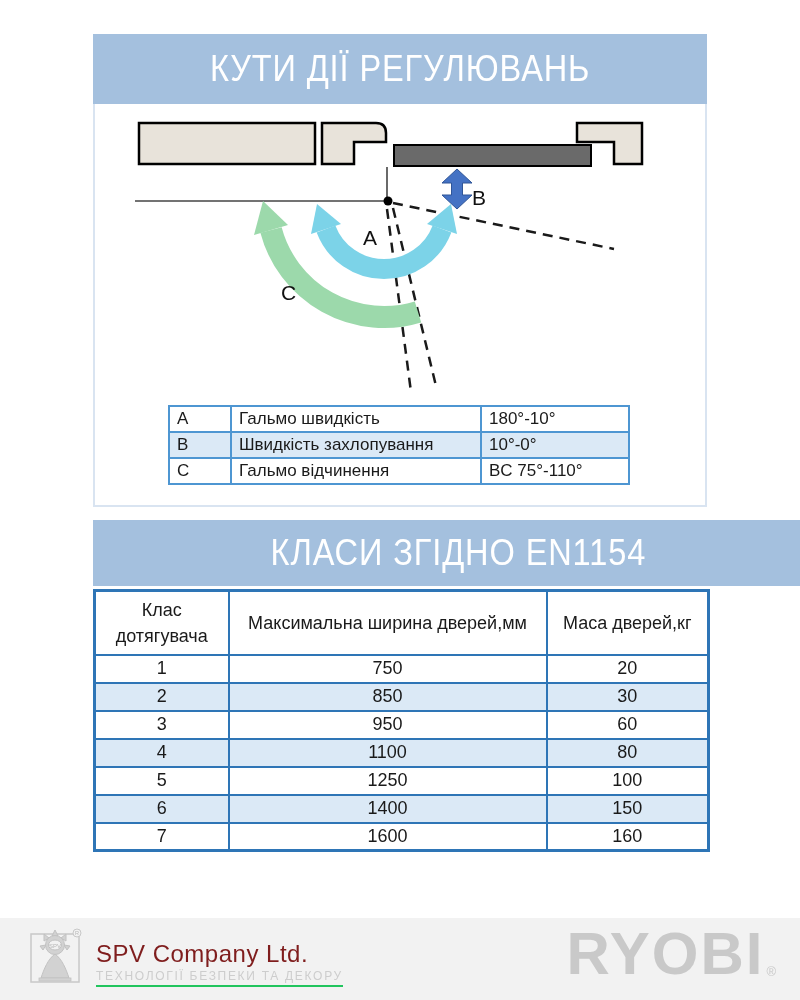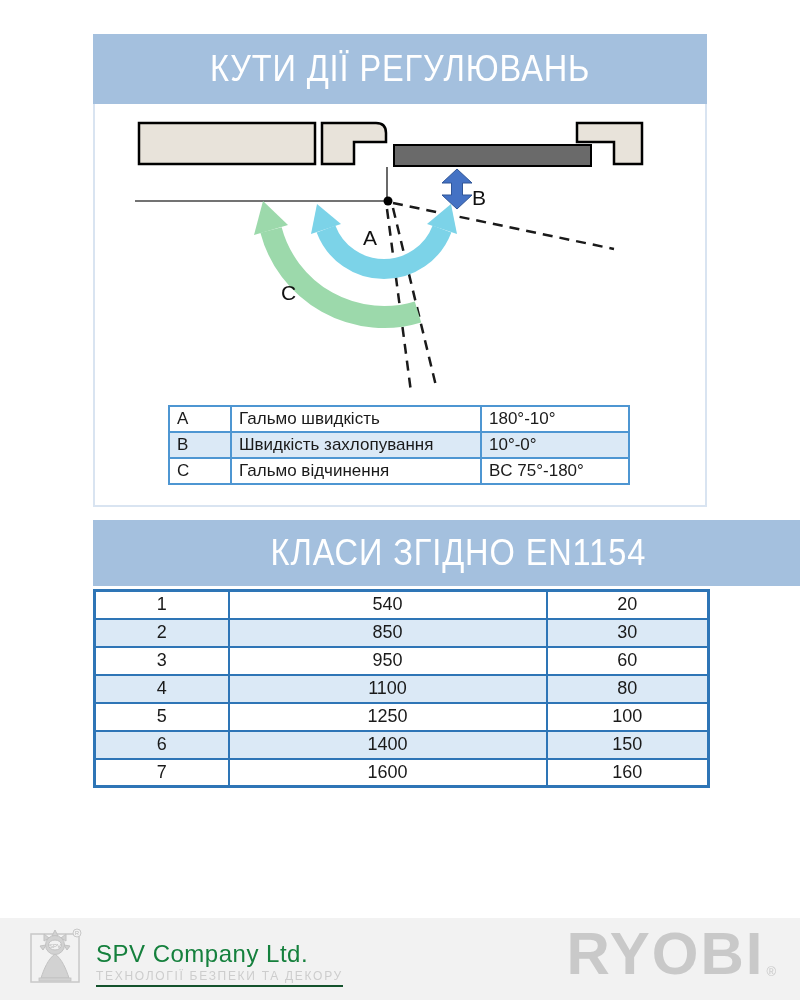--- a/index.html
+++ b/index.html
@@ -30,22 +30,22 @@
   .classes { position:absolute; left:93px; top:589px; width:614px; table-layout:fixed; border:3px solid #2e75b6; }
   .classes th, .classes td { border:2px solid #2e75b6; color:#1a1a1a; text-align:center; vertical-align:middle; background:#fff; }
   .classes th { height:64px; font-size:18px; font-weight:400; line-height:1.45; }
   .classes td { height:28px; font-size:18px; }
   .classes tr.alt td { background:#dbe9f6; }
 
   
   .footer { position:absolute; left:0; top:918px; width:800px; height:82px; background:#f2f2f2; }
   .spv { position:absolute; left:28px; top:8px; display:flex; align-items:flex-start; gap:10px; }
   .spv-text { padding-top:16px; }
-  .spv-text .name { font-size:24px; color:#15803d; letter-spacing:.5px; line-height:1; }
-  .spv-text .tagline { font-size:12px; color:#cdcdcd; letter-spacing:1.7px; border-bottom:2px solid #14532d; padding:4px 0 3px; display:inline-block; line-height:1; }
+  .spv-text .name { font-size:24px; color:#7f1d1d; letter-spacing:.5px; line-height:1; }
+  .spv-text .tagline { font-size:12px; color:#cdcdcd; letter-spacing:1.7px; border-bottom:2px solid #22c55e; padding:4px 0 3px; display:inline-block; line-height:1; }
   .ryobi { position:absolute; right:24px; top:6px; font-size:60px; font-weight:700; color:#c9c9c9; letter-spacing:2px; display:flex; align-items:flex-end; line-height:1; }
   .ryobi .reg { font-size:13px; font-weight:400; margin:0 0 6px 2px; letter-spacing:0; }
 </style>
 </head>
 <body>
 
 <div class="page">
 
   <div class="panel1">
     <div class="sec-header">
@@ -100,42 +100,47 @@
           <td>180°-10°</td>
         </tr>
         <tr class="alt">
           <td>B</td>
           <td>Швидкість захлопування</td>
           <td>10°-0°</td>
         </tr>
         <tr>
           <td>C</td>
           <td>Гальмо відчинення</td>
-          <td>BC 75°-180°</td>
+          <td>BC 75°-110°</td>
         </tr>
       </tbody>
         </table>
 
     </div>
   </div>
 
   <div class="sec-header header2">
     <span class="t">КЛАСИ ЗГІДНО EN1154</span>
   </div>
 
   <table class="classes">
     <colgroup>
         <col style="width:134px">
         <col style="width:318px">
         <col style="width:162px">
       </colgroup>
     <tbody>
+        <tr>
+      <th>Клас дотягувача</th>
+      <th>Максимальна ширина дверей,мм</th>
+      <th>Маса дверей,кг</th>
+    </tr>
     <tr>
       <td>1</td>
-      <td>540</td>
+      <td>750</td>
       <td>20</td>
     </tr>
     <tr class="alt">
       <td>2</td>
       <td>850</td>
       <td>30</td>
     </tr>
     <tr>
       <td>3</td>
       <td>950</td>

